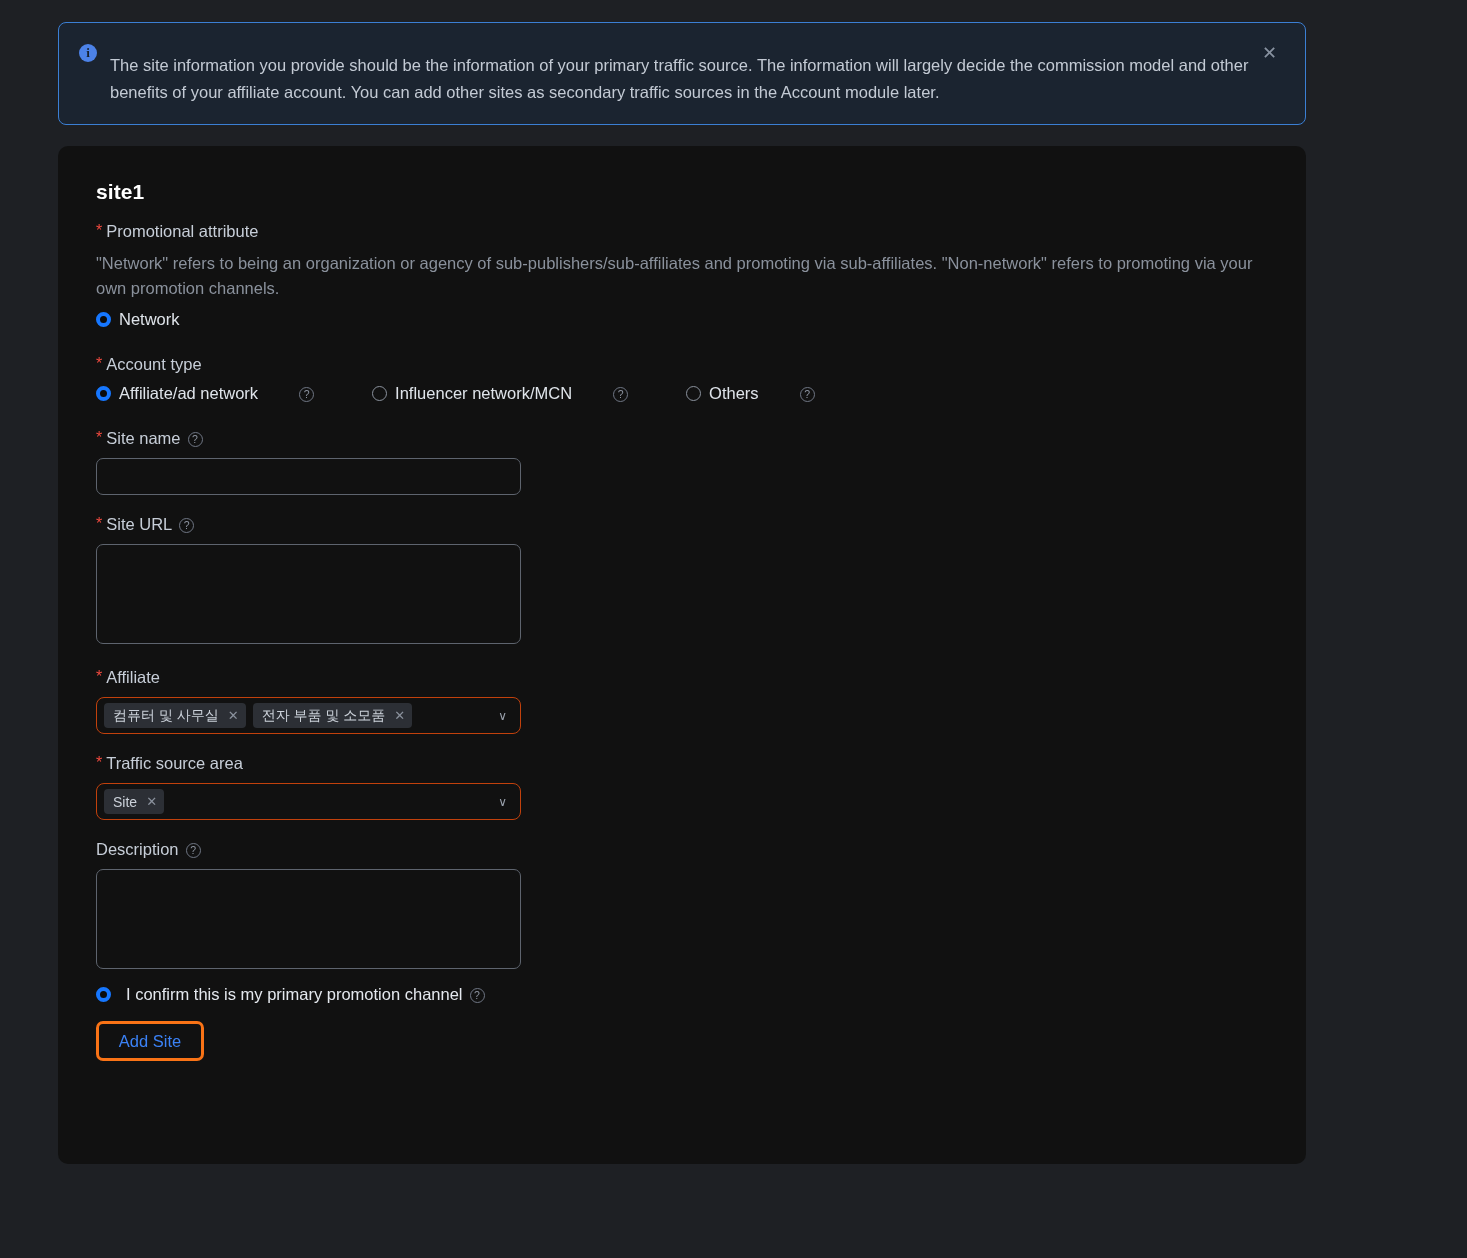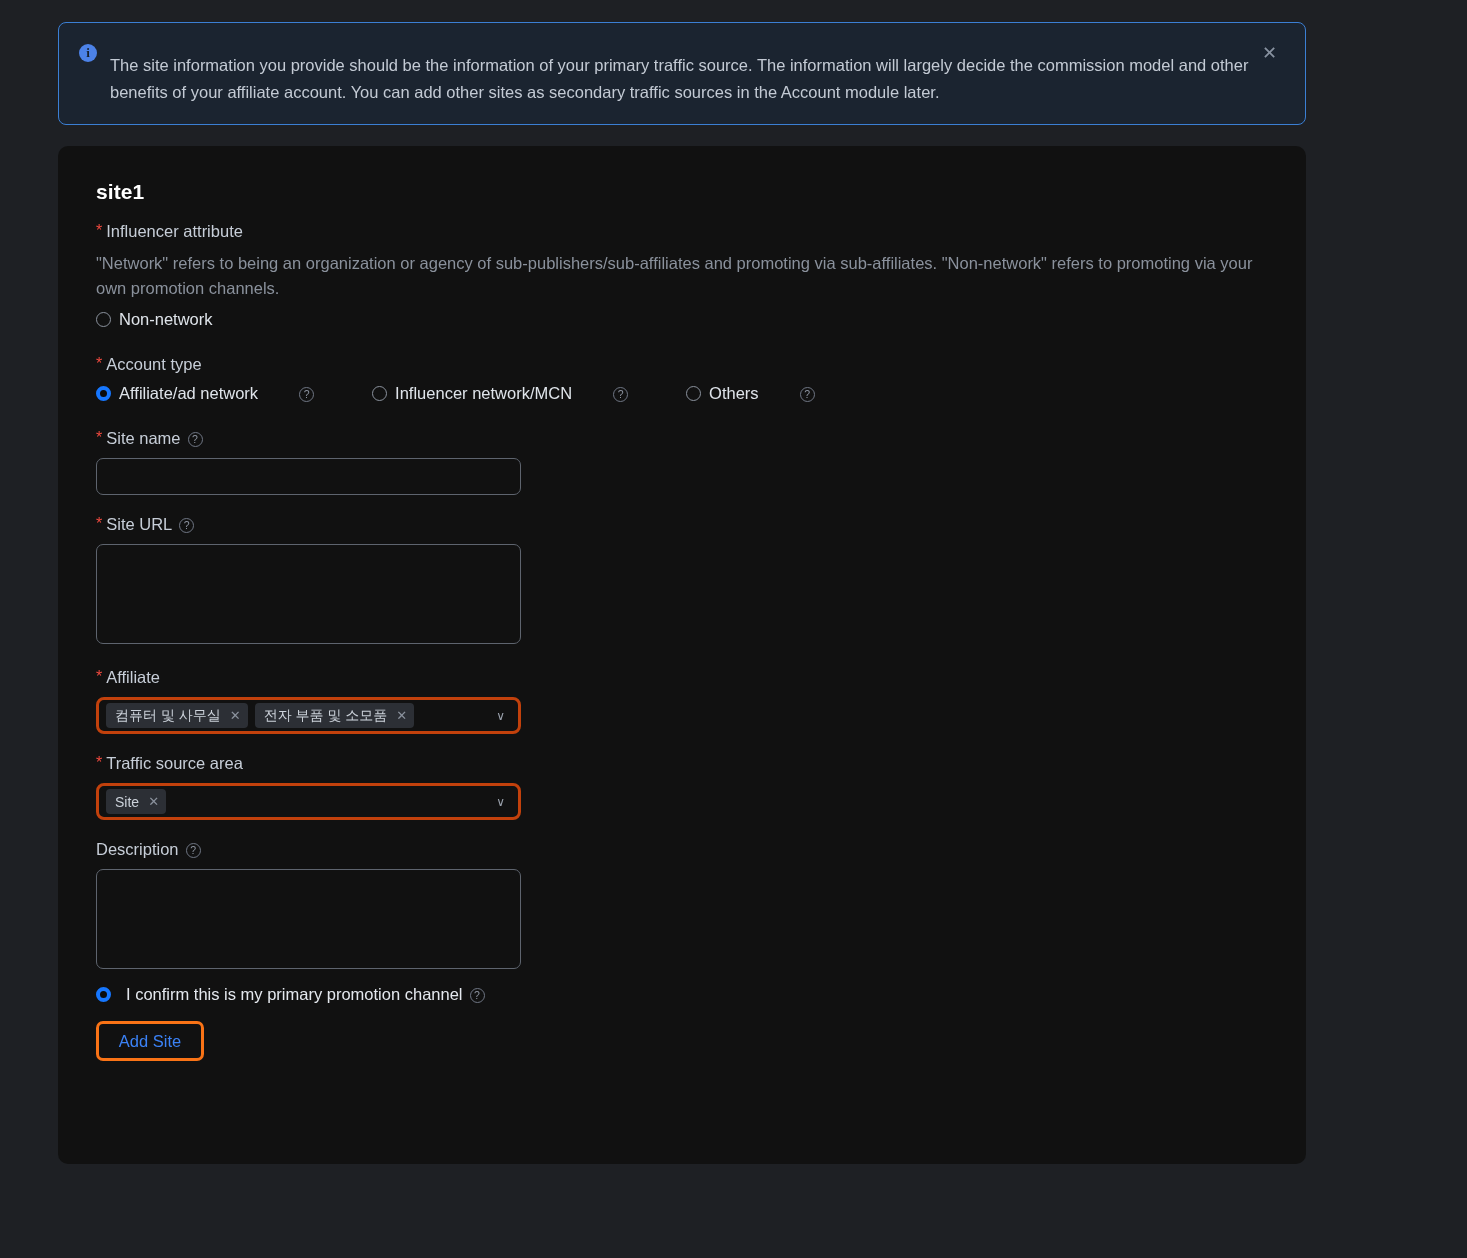--- a/index.html
+++ b/index.html
@@ -153,21 +153,21 @@
     font-size: 15px;
     padding: 8px 11px;
     outline: none;
     resize: none;
     font-family: "Liberation Sans", sans-serif;
   }
 
   
   .select-box {
     width: 425px; min-height: 37px;
-    border: 3px solid #c2410c;
+    border: 1px solid #c2410c;
     border-radius: 8px;
     margin-top: 9px;
     display: flex;
     align-items: center;
     padding: 0 8px 0 7px;
     position: relative;
   }
   .tag {
     display: inline-flex;
     align-items: center;
@@ -228,28 +228,28 @@
     <div class="banner-close">✕</div>
   </div>
 
   <div class="card">
 
     <div class="site-title">site1</div>
 
     
     <div class="field-label">
       <span class="req-star">*</span>
-      <span>Influencer attribute</span>
+      <span>Promotional attribute</span>
     </div>
     <div class="helper-text">"Network" refers to being an organization or agency of sub-publishers/sub-affiliates and promoting via sub-affiliates. "Non-network" refers to promoting via your own promotion channels.</div>
 
     <div class="radio-row">
       <div class="radio-opt">
-        <span class="radio"></span>
-        <span class="radio-label">Non-network</span>
+        <span class="radio checked"></span>
+        <span class="radio-label">Network</span>
       </div>
     </div>
 
     <div class="spacer-24"></div>
 
     
     <div class="field-label">
       <span class="req-star">*</span>
       <span>Account type</span>
     </div>

